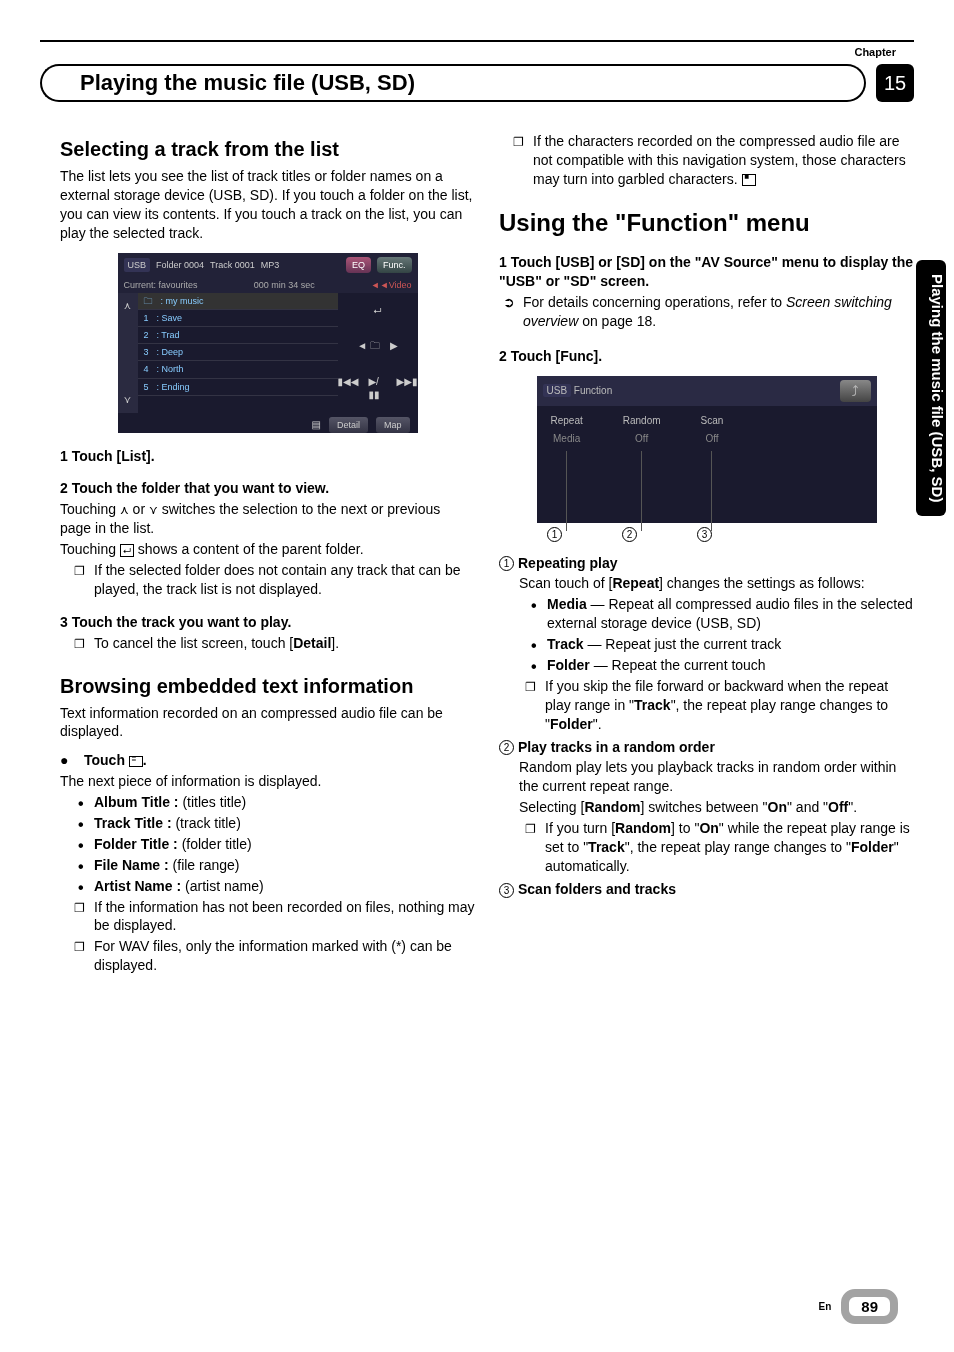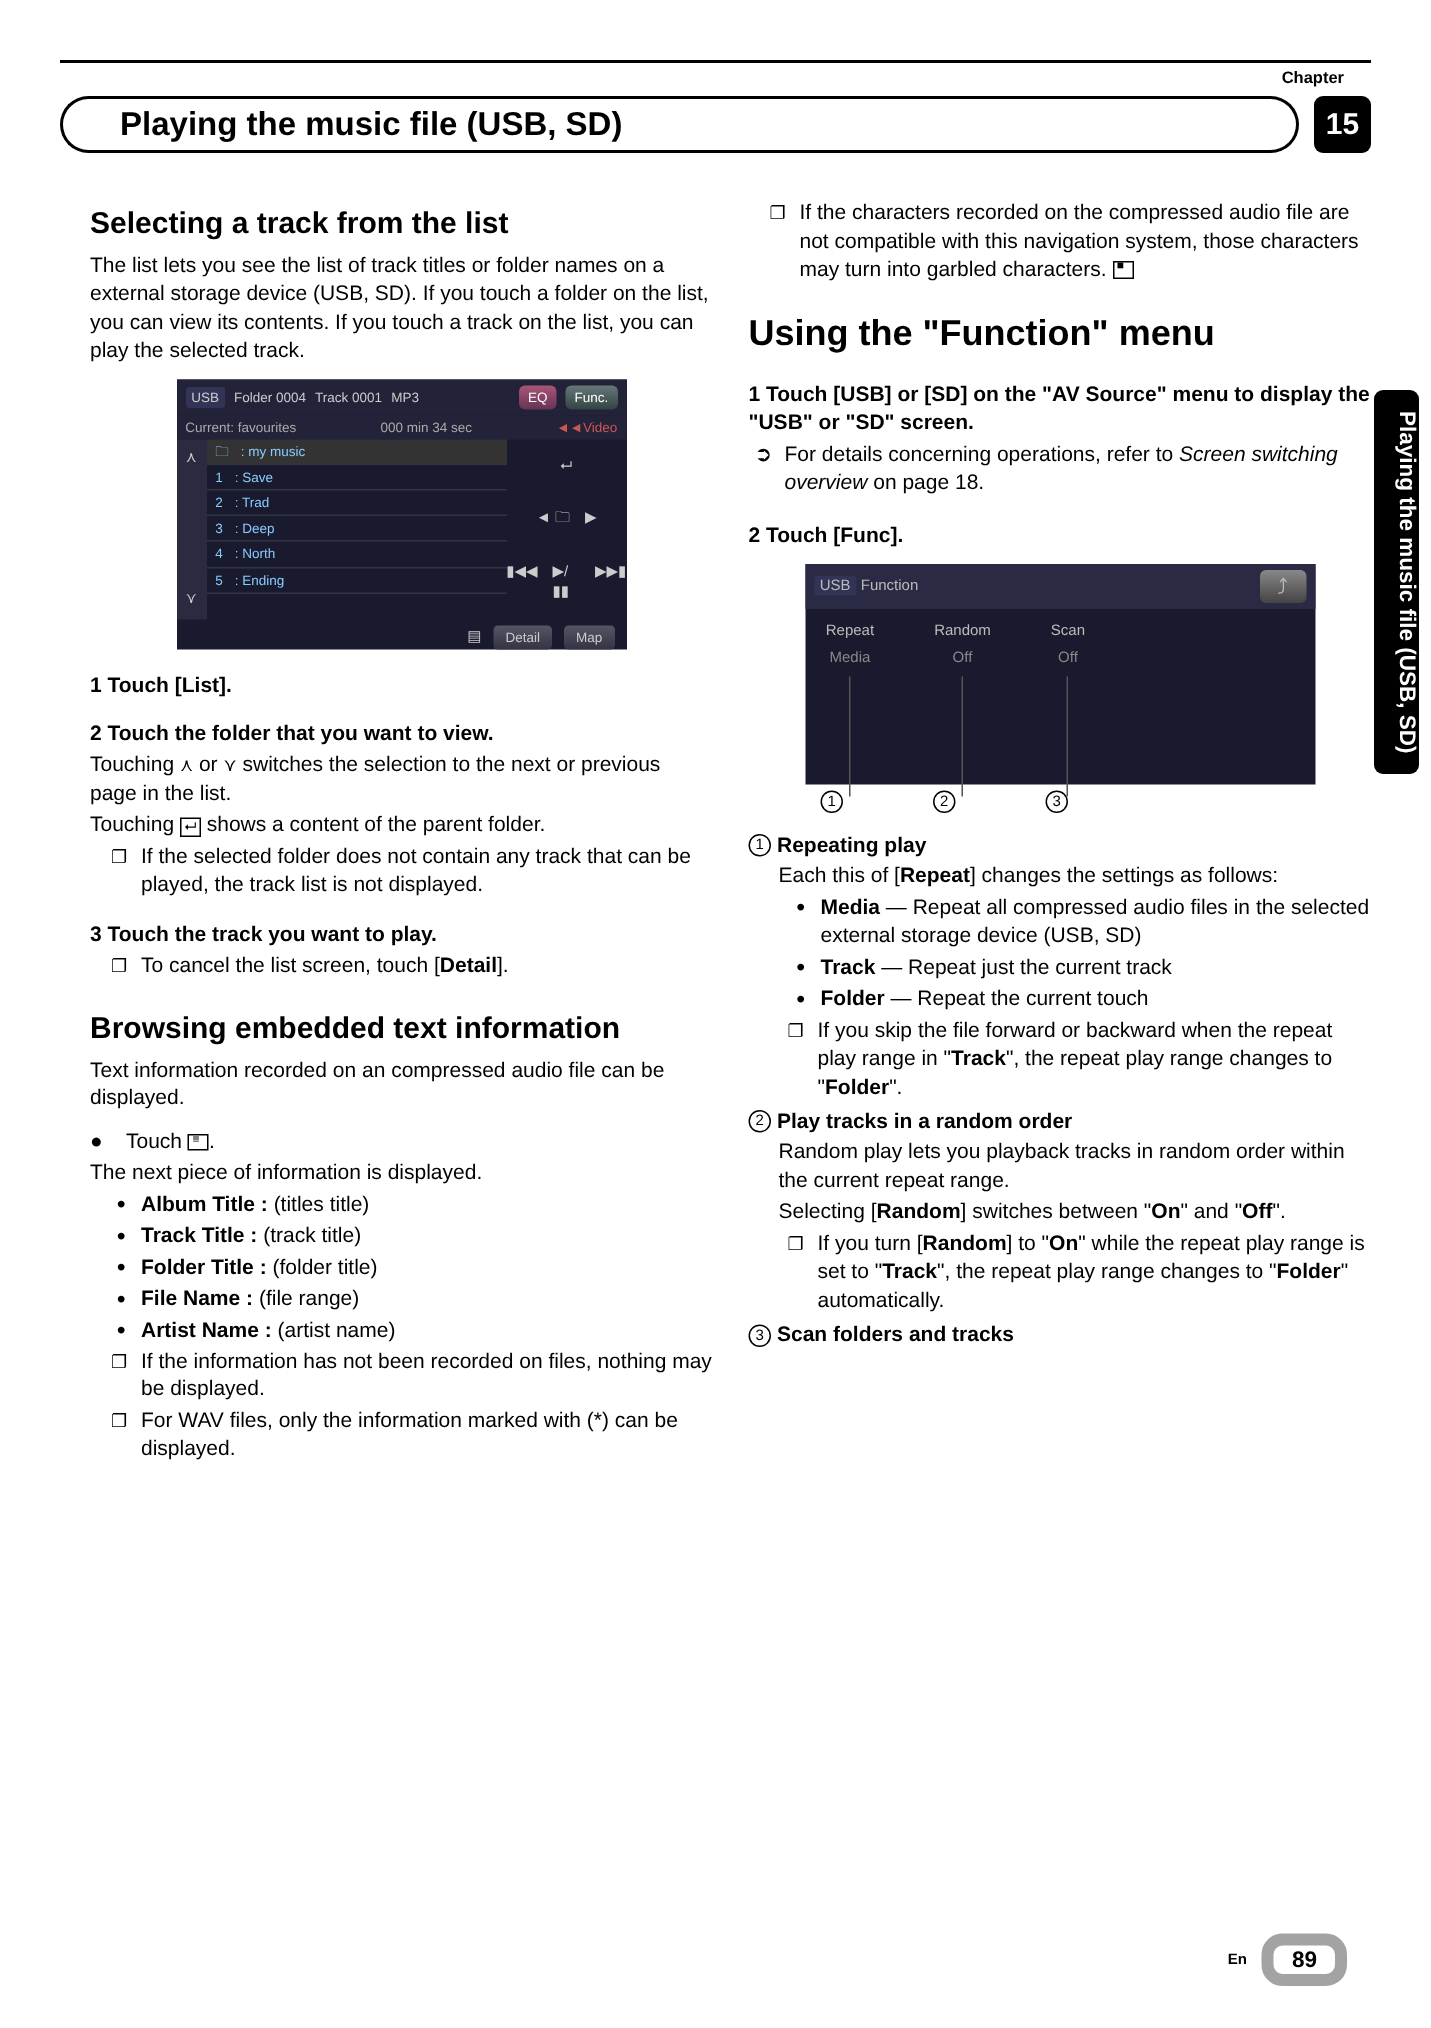--- a/index.html
+++ b/index.html
@@ -5,39 +5,39 @@
     * { margin: 0; padding: 0; box-sizing: border-box; }
     body { font-family: Arial, Helvetica, sans-serif; width: 954px; height: 1352px; background: #fff; position: relative; color: #000; }
     
     .page-header-line { border-top: 2px solid #000; margin: 40px 40px 0 40px; }
     .chapter-label { text-align: right; font-size: 11px; font-weight: bold; margin: 4px 58px 0 0; }
     
     .header-bar { display: flex; align-items: center; margin: 6px 40px 0 40px; }
     .header-left-cap { width: 30px; height: 38px; border: 2px solid #000; border-right: none; border-radius: 19px 0 0 19px; }
     .header-title { font-size: 22px; font-weight: 900; padding: 4px 10px; flex: 1; border-top: 2px solid #000; border-bottom: 2px solid #000; }
     .header-right-cap { width: 30px; height: 38px; border: 2px solid #000; border-left: none; border-radius: 0 19px 19px 0; }
-    .chapter-badge { background: #000; color: #fff; font-weight: 700; font-size: 20px; border-radius: 6px; width: 38px; height: 38px; display: flex; align-items: center; justify-content: center; margin-left: 10px; }
+    .chapter-badge { background: #000; color: #fff; font-weight: 400; font-size: 20px; border-radius: 6px; width: 38px; height: 38px; display: flex; align-items: center; justify-content: center; margin-left: 10px; }
     
     .content { display: flex; margin: 28px 40px 0 60px; gap: 24px; }
     .col { flex: 1; font-size: 14px; line-height: 1.35; }
     
     h2.section { font-size: 20px; font-weight: 900; margin: 6px 0 4px 0; }
     h2.big-section { font-size: 24px; font-weight: 900; margin: 18px 0 6px 0; }
     p { margin: 2px 0; }
     
     .sub-heading { font-weight: bold; margin-top: 14px; }
     .note-list { list-style: none; padding-left: 18px; }
     .note-list li { position: relative; margin: 2px 0 2px 16px; }
     .note-list li:before { content: "❐"; position: absolute; left: -20px; top: 2px; font-size: 12px; }
     
     .dot-list { list-style: none; padding-left: 18px; }
     .dot-list li { position: relative; margin: 2px 0 2px 16px; }
     .dot-list li:before { content: "•"; position: absolute; left: -16px; font-size: 16px; font-weight: bold; }
     
-    .big-bullet { position: relative; padding-left: 24px; font-weight: normal; margin-top: 10px; }
+    .big-bullet { position: relative; padding-left: 24px; font-weight: bold; margin-top: 10px; }
     .big-bullet:before { content: "●"; position: absolute; left: 0; font-size: 14px; }
     
     .circled { display: inline-block; border: 1px solid #000; border-radius: 50%; width: 15px; height: 15px; font-size: 10px; text-align: center; line-height: 14px; vertical-align: middle; margin-right: 4px; }
     
     .arrow-note { position: relative; padding-left: 24px; }
     .arrow-note:before { content: "➲"; position: absolute; left: 4px; }
     
     .screenshot1 { background: #1a1a2e; width: 300px; height: 180px; margin: 10px auto; color: #ccc; font-size: 10px; position: relative; }
     .s1-top { display: flex; align-items: center; padding: 4px 6px; font-size: 9px; gap: 6px; background: #222238; }
     .s1-usb { background: #335; padding: 1px 4px; border-radius: 2px; }
@@ -238,21 +238,21 @@
           </div>
       </div>
     </div>
     <div class="s2-labels">
       <span class="circled">1</span>
       <span class="circled">2</span>
       <span class="circled">3</span>
     </div>
 
     <p style="margin-top:12px"><span class="circled">1</span><b>Repeating play</b></p>
-    <p style="padding-left:20px"><span>Each this of [</span><b>Repeat</b><span>] changes the settings as follows:</span></p>
+    <p style="padding-left:20px"><span>Scan touch of [</span><b>Repeat</b><span>] changes the settings as follows:</span></p>
     <ul class="dot-list" style="padding-left:32px">
       <li><b>Media</b><span> — Repeat all compressed audio files in the selected external storage device (USB, SD)</span></li>
       <li><b>Track</b><span> — Repeat just the current track</span></li>
       <li><b>Folder</b><span> — Repeat the current touch</span></li>
     </ul>
     <ul class="note-list" style="padding-left:30px">
       <li><span>If you skip the file forward or backward when the repeat play range in "</span><b>Track</b><span>", the repeat play range changes to "</span><b>Folder</b><span>".</span></li>
     </ul>
 
     <p style="margin-top:4px"><span class="circled">2</span><b>Play tracks in a random order</b></p>

